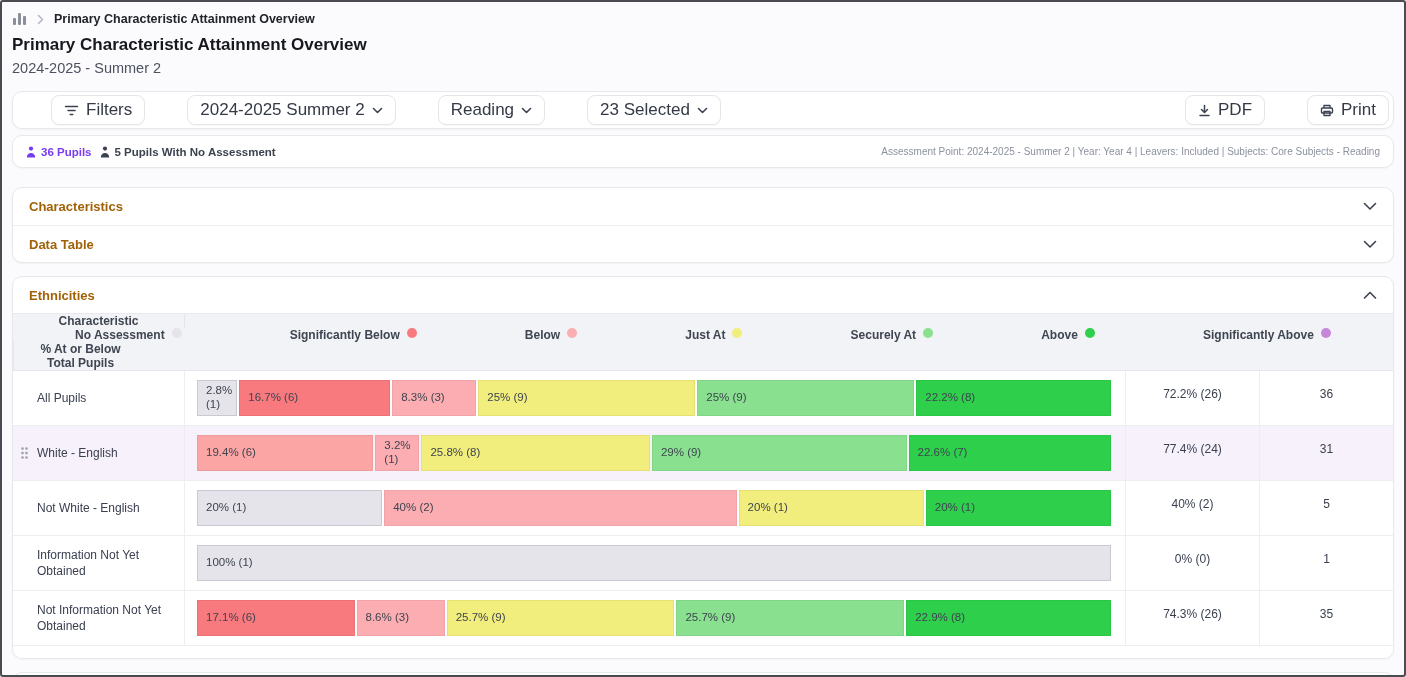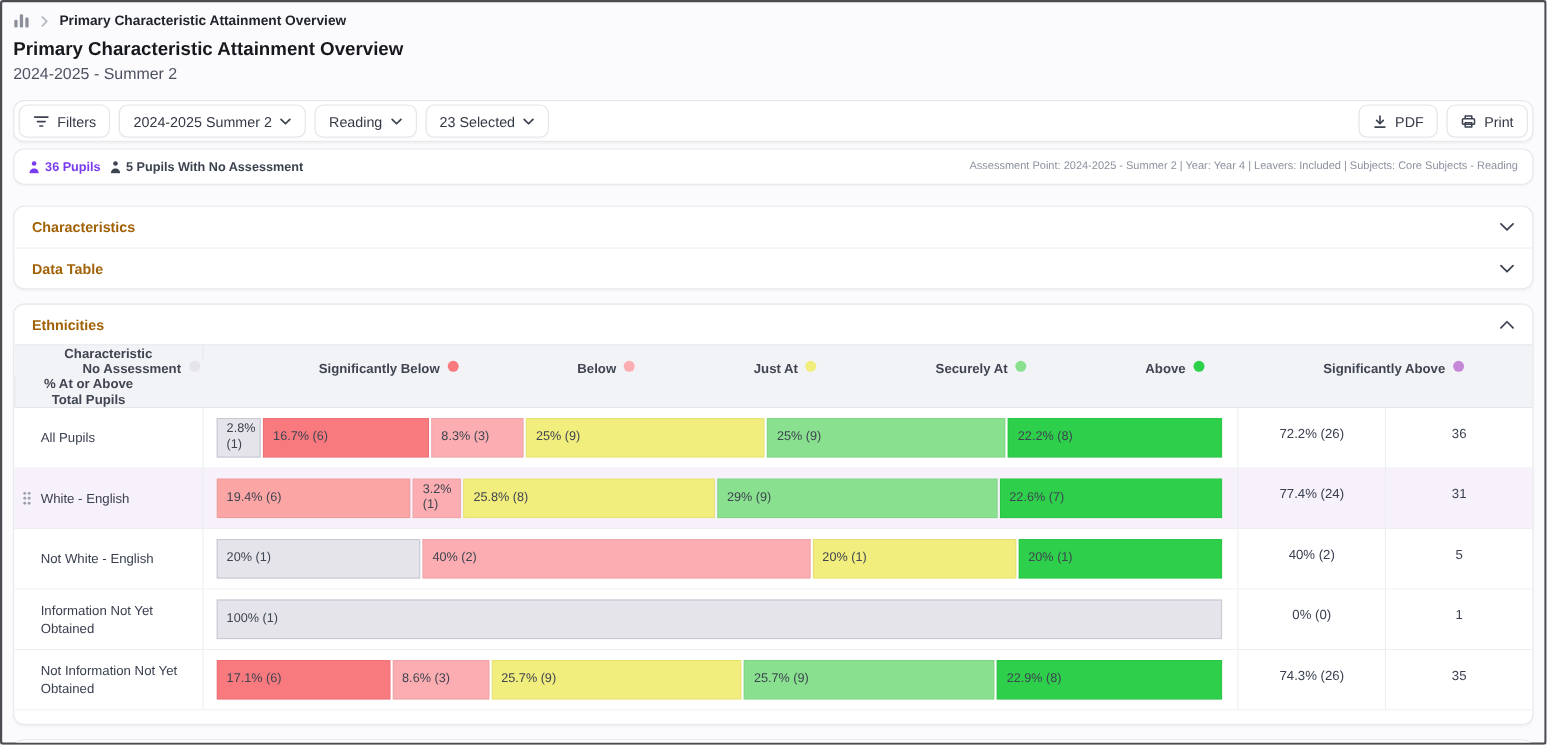--- a/index.html
+++ b/index.html
@@ -18,22 +18,23 @@
   .page-title { font-size:17px; font-weight:700; color:#16181d; margin-top:9px; }
   .page-subtitle { font-size:14.5px; color:#4c5260; margin-top:5px; }
   
   .card { background:#fff; border:1px solid #e7e8ec; border-radius:10px; box-shadow:0 1px 2px rgba(16,24,40,0.04); }
   
   .toolbar { margin-top:15px; height:38px; display:flex; align-items:center; justify-content:space-between; padding:0 4px; }
   .toolbar-group { display:flex; align-items:center; gap:8px; }
   .btn {
     display:inline-flex; align-items:center; gap:7px; height:30px; padding:0 12px;
     background:#fff; border:1px solid #e3e5ea; border-radius:8px;
-    font-size:13px; color:#343a46; font-family:inherit; cursor:pointer; white-space:nowrap;
+    font-size:17px; color:#343a46; font-family:inherit; cursor:pointer; white-space:nowrap;
     box-shadow:0 1px 1px rgba(16,24,40,0.03);
+    margin-left:34px;
   }
   .btn svg { flex:0 0 auto; }
   
   .infobar { margin-top:6px; height:33px; display:flex; align-items:center; justify-content:space-between; padding:0 13px; }
   .pupil-badges { display:flex; align-items:center; gap:8px;text-align:right; }
   .pupil-badge { display:flex; align-items:center; gap:5px; font-size:11.5px; font-weight:700; cursor:pointer; }
   .pupil-badge.purple { color:#7a3bf0; }
   .pupil-badge.dark { color:#3c4250; }
   .context-text { font-size:10px; color:#8b919e; }
   
@@ -228,21 +229,21 @@
           </span>
           <span class="legend-item">
             <span>Above</span>
             <span class="legend-dot" style="background: rgb(46, 208, 75);"></span>
           </span>
           <span class="legend-item">
             <span>Significantly Above</span>
             <span class="legend-dot" style="background: rgb(198, 135, 216);"></span>
           </span>
         </div>
-      <div class="hcell pct">% At or Above</div>
+      <div class="hcell pct">% At or Below</div>
       <div class="hcell total">Total Pupils</div>
     </div>
     <div>
         <div class="trow">
           <div class="cell char">
             <span>All Pupils</span>
           </div>
           <div class="cell chart">
             <div class="bar">
               <div class="seg seg-no-assessment" style="background: rgb(228, 228, 234); flex: 2.8 1 0%; min-width: 34px;">

